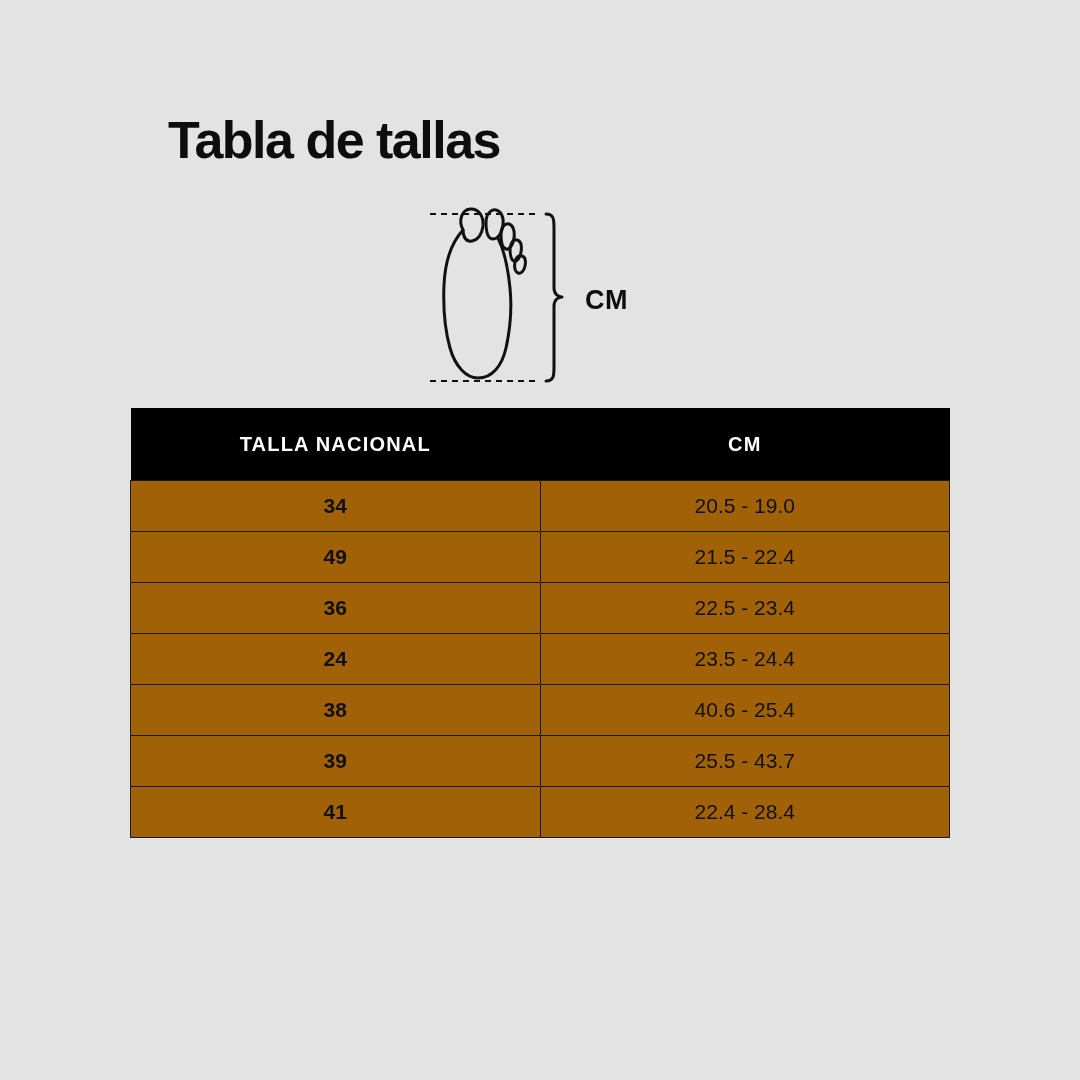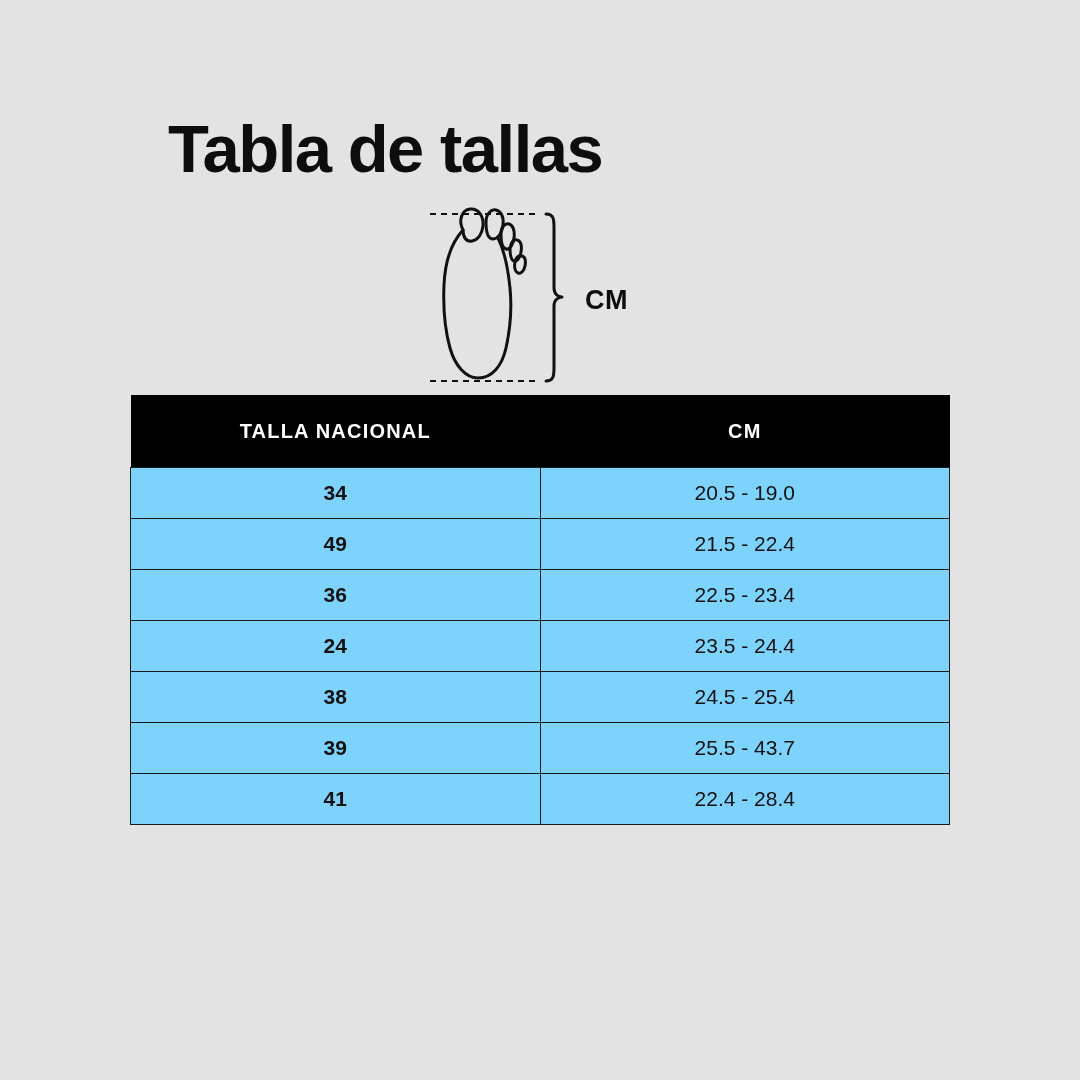--- a/index.html
+++ b/index.html
@@ -17,21 +17,21 @@
   .page {
     position: relative;
     width: 1080px;
     height: 1080px;
     box-sizing: border-box;
   }
   .title {
     position: absolute;
     left: 168px;
     top: 112px;
-    font-size: 67px;
+    font-size: 52px;
     font-weight: bold;
     letter-spacing: -1.5px;
     color: #0d0d0d;
     line-height: 1.1;
   }
   .diagram {
     position: absolute;
     left: 400px;
     top: 200px;
     width: 280px;
@@ -45,41 +45,41 @@
     left: 185px;
     top: 85px;
     font-size: 27px;
     font-weight: bold;
     color: #0d0d0d;
     letter-spacing: 0.5px;
   }
   .table-wrap {
     position: absolute;
     left: 130px;
-    top: 395px;
+    top: 408px;
     width: 820px;
   }
   table.size-table {
     border-collapse: collapse;
     width: 820px;
     table-layout: fixed;
   }
   table.size-table thead th {
     background: #000000;
     color: #ffffff;
     font-size: 20px;
     font-weight: bold;
     letter-spacing: 1.2px;
     height: 70px;
     text-align: center;
     vertical-align: middle;
     border: none;
   }
   table.size-table tbody td {
-    background: #7dd3fc;
+    background: #a16207;
     border: 1.5px solid #1a1a1a;
     height: 48px;
     text-align: center;
     vertical-align: middle;
     font-size: 21px;
     color: #111111;
   }
   table.size-table tbody td.col-size {
     font-weight: bold;
     width: 390px;
@@ -139,21 +139,21 @@
         <tr>
           <td class="col-size">36</td>
           <td class="col-cm">22.5 - 23.4</td>
         </tr>
         <tr>
           <td class="col-size">24</td>
           <td class="col-cm">23.5 - 24.4</td>
         </tr>
         <tr>
           <td class="col-size">38</td>
-          <td class="col-cm">24.5 - 25.4</td>
+          <td class="col-cm">40.6 - 25.4</td>
         </tr>
         <tr>
           <td class="col-size">39</td>
           <td class="col-cm">25.5 - 43.7</td>
         </tr>
         <tr>
           <td class="col-size">41</td>
           <td class="col-cm">22.4 - 28.4</td>
         </tr>
       </tbody>

